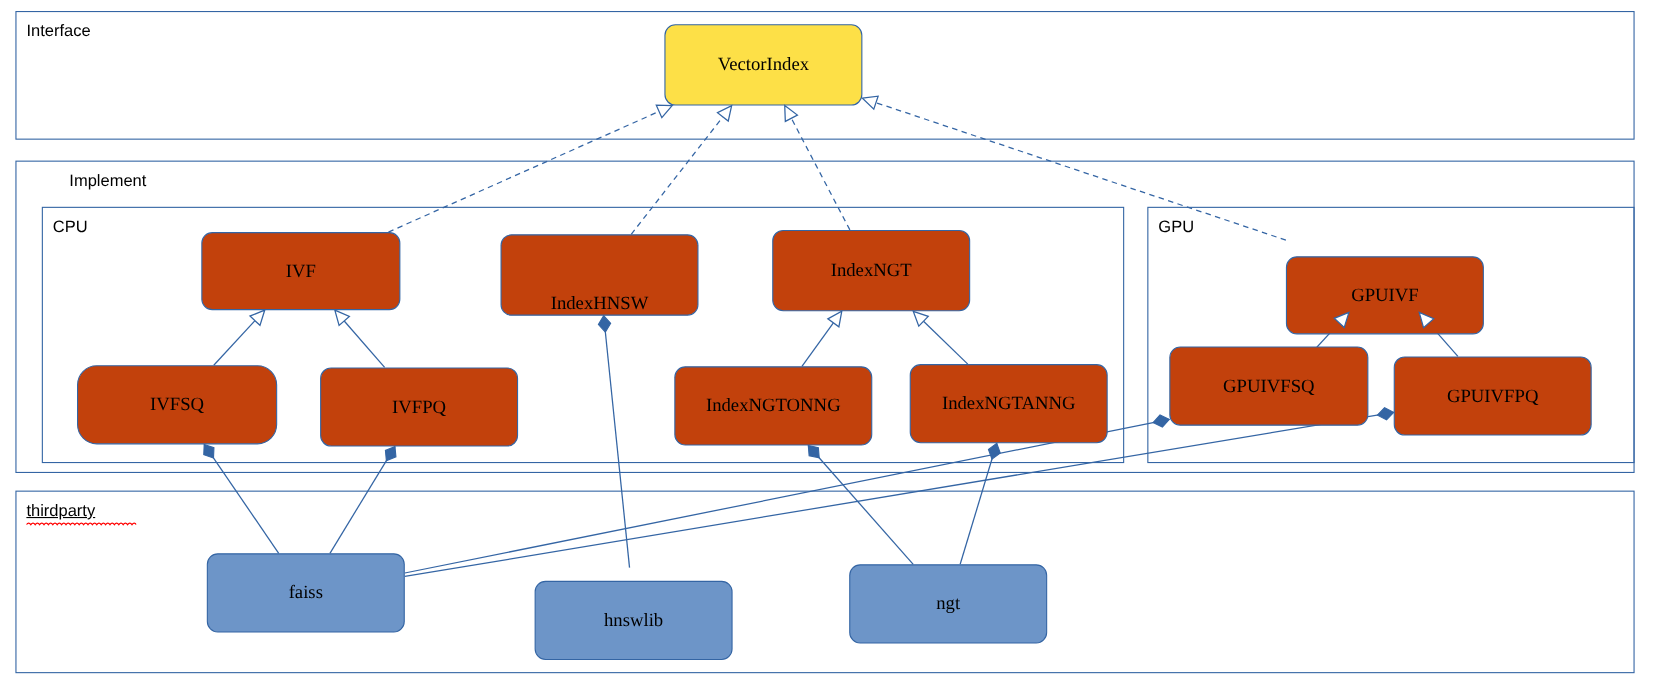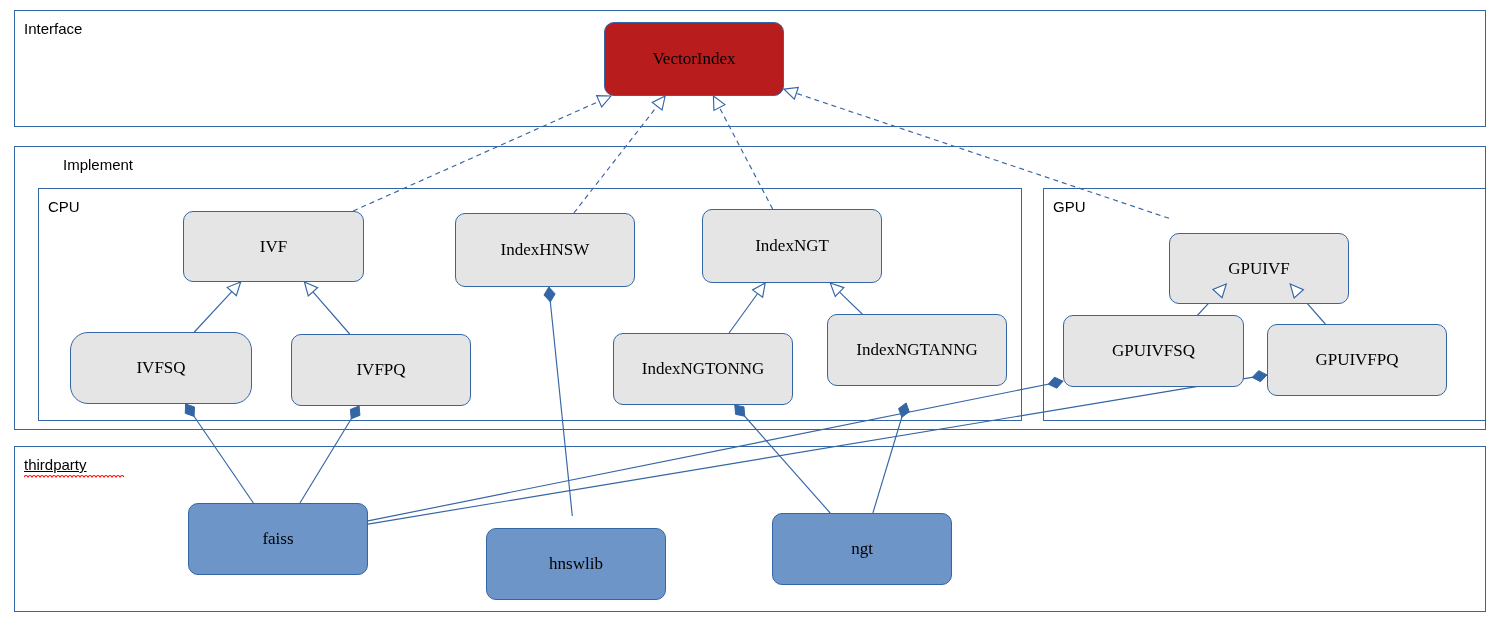--- a/index.html
+++ b/index.html
@@ -46,22 +46,22 @@
     border-radius:10px;
     display:flex;
     align-items:center;
     justify-content:center;
     font-family:"Liberation Serif", serif;
     font-size:17px;
     color:#000000;
     white-space:nowrap;
     z-index:5;
   }
-  .node.iface{background:#b91c1c;justify-content:center;}
-  .node.impl{background:#e5e5e5;}
+  .node.iface{background:#fde047;justify-content:center;}
+  .node.impl{background:#c2410c;}
   .node.third{background:#6d95c8;}
 
   
   #edges{
     position:absolute;
     left:0;top:0;
     width:1503px;height:628px;
     z-index:3;
     pointer-events:none;
   }
@@ -113,39 +113,39 @@
         </svg></div>
     </div>
 
   <div id="node-layer">
       <div class="node iface" style="left: 604px; top: 22px; width: 180px; height: 74px;">
         <span>VectorIndex</span>
       </div>
       <div class="node impl" style="left: 183px; top: 211px; width: 181px; height: 71px;">
         <span>IVF</span>
       </div>
-      <div class="node impl" style="left: 455px; top: 213px; width: 180px; height: 74px;">
+      <div class="node impl" style="left: 455px; top: 213px; width: 180px; height: 74px; align-items: flex-end;">
         <span>IndexHNSW</span>
       </div>
       <div class="node impl" style="left: 702px; top: 209px; width: 180px; height: 74px;">
         <span>IndexNGT</span>
       </div>
       <div class="node impl" style="left: 1169px; top: 213px; width: 180px; height: 71px; margin-top: 20px;">
         <span>GPUIVF</span>
       </div>
       <div class="node impl" style="left: 70px; top: 332px; width: 182px; height: 72px; border-radius: 18px;">
         <span>IVFSQ</span>
       </div>
       <div class="node impl" style="left: 291px; top: 334px; width: 180px; height: 72px;">
         <span>IVFPQ</span>
       </div>
       <div class="node impl" style="left: 613px; top: 333px; width: 180px; height: 72px;">
         <span>IndexNGTONNG</span>
       </div>
-      <div class="node impl" style="left: 827px; top: 314px; width: 180px; height: 72px;">
+      <div class="node impl" style="left: 827px; top: 331px; width: 180px; height: 72px;">
         <span>IndexNGTANNG</span>
       </div>
       <div class="node impl" style="left: 1063px; top: 315px; width: 181px; height: 72px;">
         <span>GPUIVFSQ</span>
       </div>
       <div class="node impl" style="left: 1267px; top: 324px; width: 180px; height: 72px;">
         <span>GPUIVFPQ</span>
       </div>
       <div class="node third" style="left: 188px; top: 503px; width: 180px; height: 72px;">
         <span>faiss</span>

